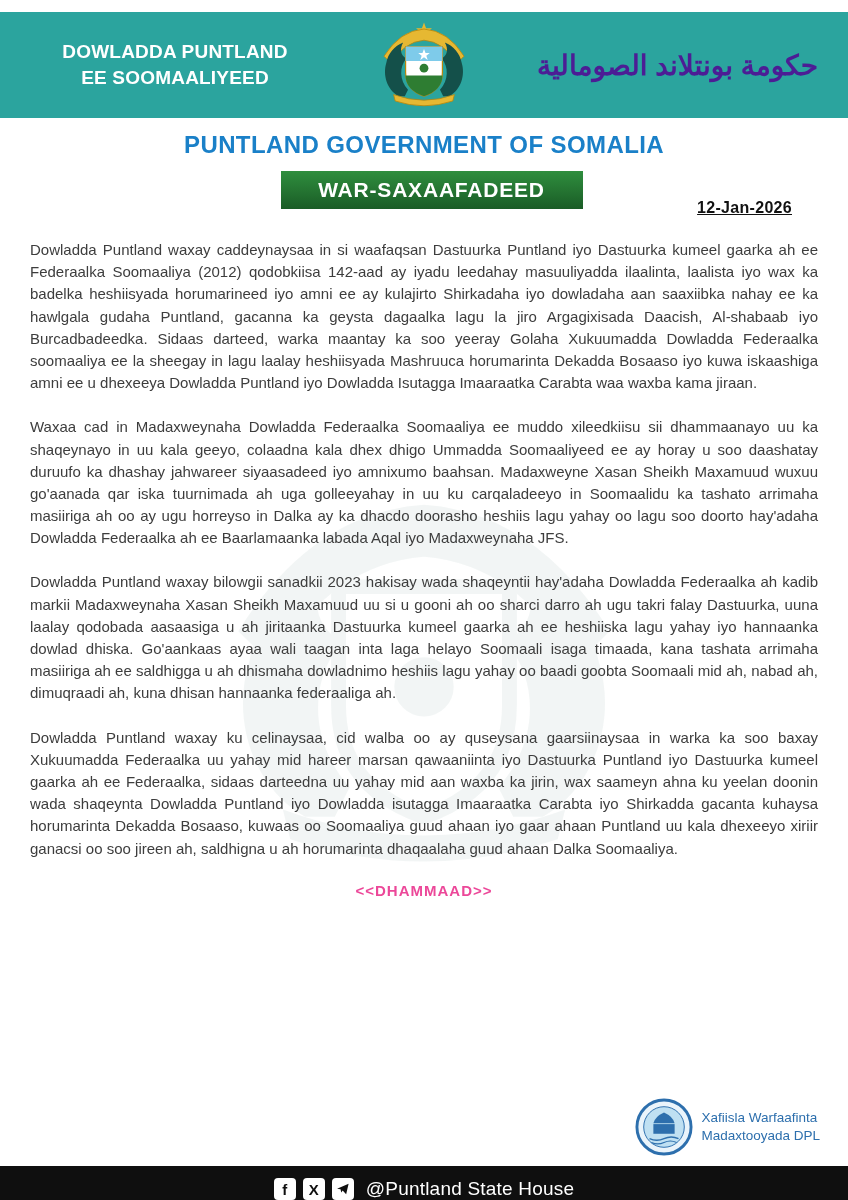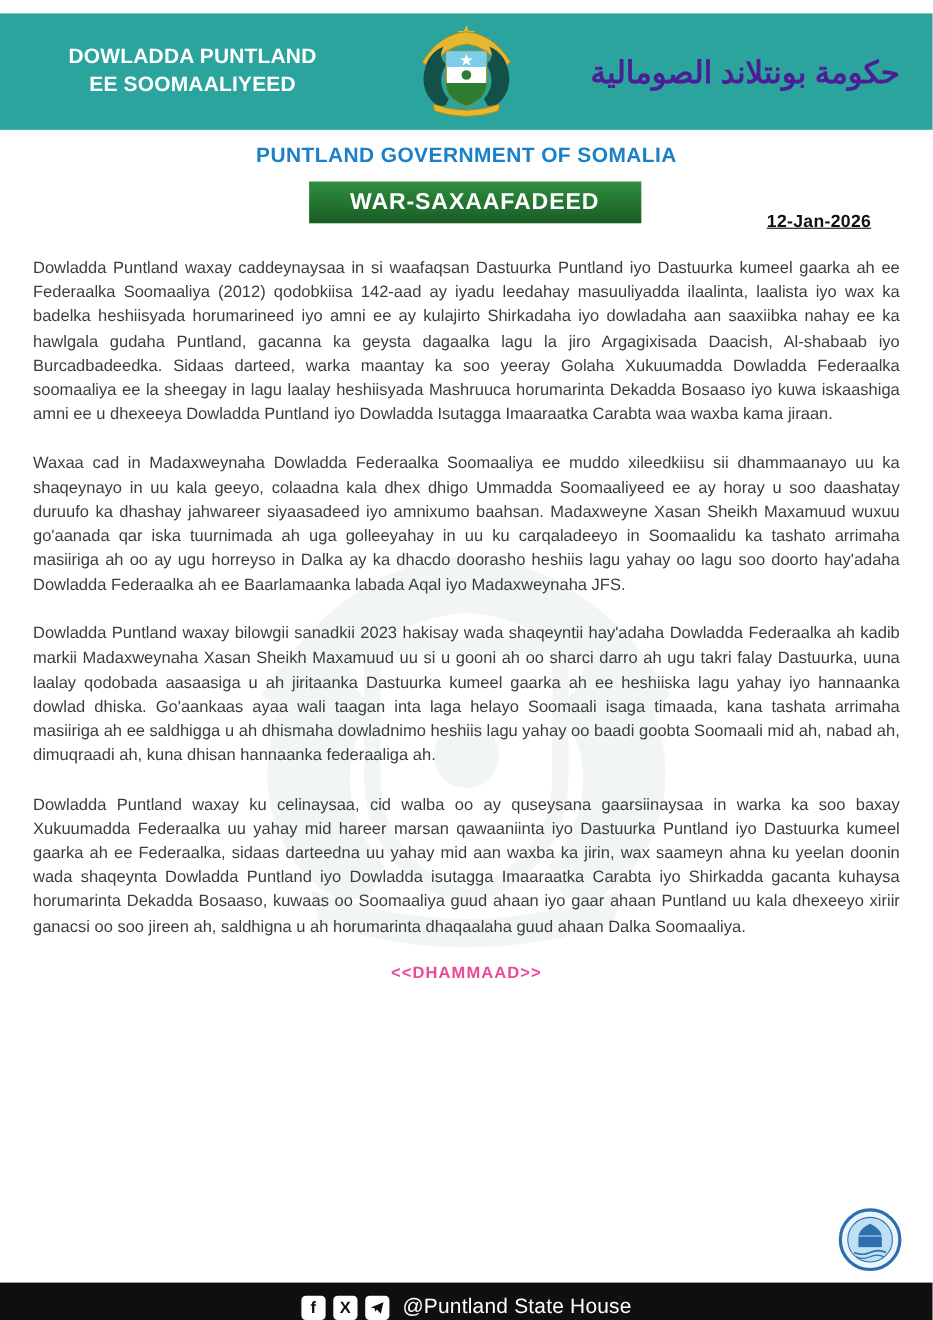--- a/index.html
+++ b/index.html
@@ -8,21 +8,21 @@
   .page { width:848px; height:1200px; position:relative; margin:12px auto; background:#ffffff; overflow:hidden; }
 
   
   .topbar { height:106px; background:#2ba49e; display:flex; align-items:center; justify-content:space-between; padding:0 30px; position:relative; }
   .org-name { color:#fff; font-weight:bold; font-size:19px; line-height:1.35; text-align:center; letter-spacing:.2px; width:290px; }
   .crest { width:112px; height:94px; position:absolute; left:50%; top:6px; transform:translateX(-50%); }
   .crest svg, .seal svg, .watermark svg { width:100%; height:100%; display:block; }
   .arabic { color:#4c1d95; font-weight:bold; font-size:28px; direction:rtl; width:300px; text-align:right; }
 
   
-  .gov-title { text-align:center; color:#1a80c8; font-weight:bold; font-size:19px; margin-top:13px; letter-spacing:.4px; }
+  .gov-title { text-align:center; color:#1a80c8; font-weight:bold; font-size:24px; margin-top:13px; letter-spacing:.4px; }
   .banner-area { position:relative; margin-top:12px; height:42px;padding-left:15px; }
   .banner { width:302px; height:38px; margin:0 auto; background:linear-gradient(180deg,#2f8e3e 0%,#1a5c26 100%); color:#fff; font-weight:bold; font-size:21px; display:flex; align-items:center; justify-content:center; letter-spacing:.8px; }
   .date { position:absolute; right:56px; bottom:-4px; color:#111; font-weight:bold; font-size:16px; text-decoration:underline; letter-spacing:.3px; }
 
   
   .body-text { padding:26px 30px 0 30px; color:#3d3d3d; font-size:15px; line-height:1.48; text-align:justify; position:relative; z-index:1; }
   .body-text p { margin-bottom:22px; }
 
   .watermark { position:absolute; left:50%; top:55%; transform:translate(-50%,-50%); width:520px; height:430px; opacity:.05; z-index:0; pointer-events:none; }
 
@@ -97,20 +97,24 @@
     <div class="seal">
       <svg viewBox="0 0 60 60" xmlns="http://www.w3.org/2000/svg">
         <circle cx="30" cy="30" r="28" fill="#eaf4fb" stroke="#2d6fad" stroke-width="3"></circle>
         <circle cx="30" cy="30" r="21" fill="#bfe0f2" stroke="#2d6fad" stroke-width="1"></circle>
         <path d="M30 15 q9 4 11 11 h-22 q2 -7 11 -11 Z" fill="#2d6fad"></path>
         <rect x="19" y="27" width="22" height="10" fill="#2d6fad"></rect>
         <path d="M15 42 q7.5 3.5 15 0 q7.5 -3.5 15 0" stroke="#2d6fad" stroke-width="1.5" fill="none"></path>
         <path d="M17 46 q6.5 3 13 0 q6.5 -3 13 0" stroke="#2d6fad" stroke-width="1.2" fill="none"></path>
       </svg>
     </div>
+    <div class="seal-text">
+      <div>Xafiisla Warfaafinta</div>
+      <div>Madaxtooyada DPL</div>
+    </div>
   </div>
 
   <footer class="blackbar">
     <div class="social">
       <div class="social-icon">
           <span>f</span>
         </div>
       <div class="social-icon">
           <span>X</span>
         </div>

